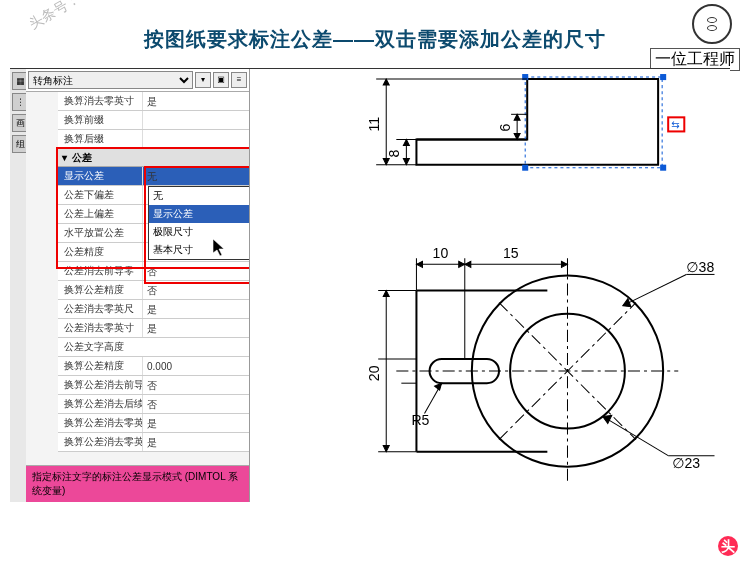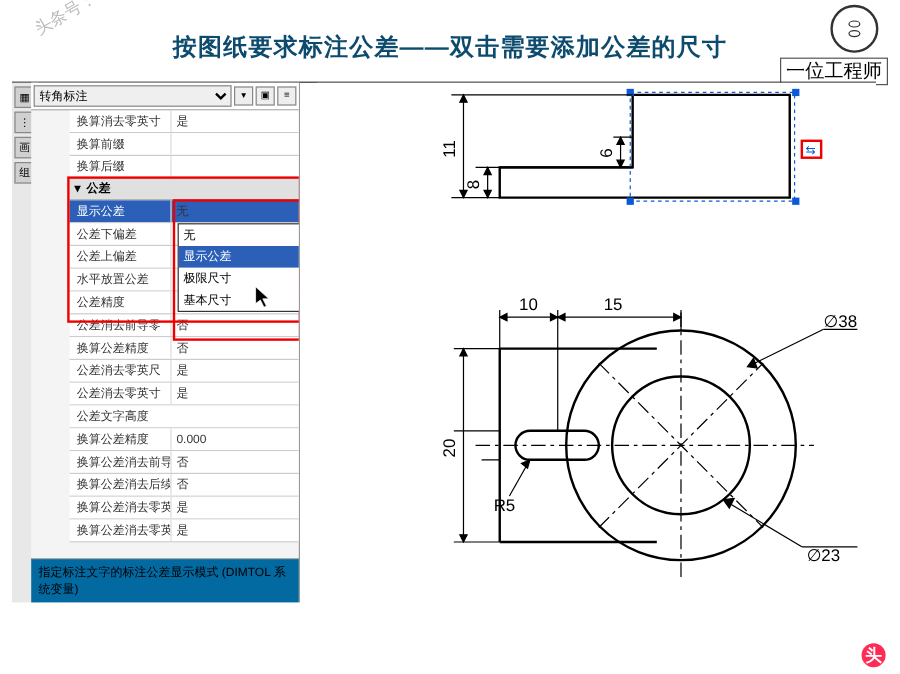--- a/index.html
+++ b/index.html
@@ -21,21 +21,21 @@
   .scrollbody{flex:1; overflow:hidden; position:relative;padding-left:32px;}
   .prop-row { display: flex; align-items: center; border-bottom: 1px solid #ccc; height: 19px; background:#fff;}
   .prop-row .label { width: 84px; padding-left: 6px; color:#333; overflow:hidden; white-space:nowrap;}
   .prop-row .value { flex:1; padding-left:4px; color:#333; border-left:1px solid #ddd; height:100%; line-height:19px;}
   .section-header { background:#e0e0e0; font-weight:bold; padding-left:4px; height:18px; line-height:18px; border-bottom:1px solid #aaa; display:flex; align-items:center;}
   .section-header .chev{width:10px;display:inline-block;}
   .red-outline { position: absolute; border: 2px solid #e00; pointer-events:none;}
   .dropdown-pop { position: absolute; left: 90px; top: 0; width: 118px; background: #fff; border: 1px solid #333; font-size:10px; z-index:5;}
   .dropdown-pop .opt{ padding:2px 4px; }
   .dropdown-pop .opt.sel{ background:#2b5fb8; color:#fff;}
-  .footer-note { font-size:10px; padding:4px 6px; border-top:1px solid #aaa; background:#0369a1;}
+  .footer-note { font-size:10px; padding:4px 6px; border-top:1px solid #aaa; background:#ec4899;}
   
   .drawing { position: absolute; left: 254px; right: 0; top: 0; bottom: 0; background: #fff; }
   .drawing svg { width:100%; height:100%; }
   .dim-text{ font-family: Arial; font-size: 14px; }
   .sel-handle{ fill:#0b59d6;}
   .sel-dash{ stroke:#0b59d6; stroke-dasharray:3 3; fill:none;}
   .watermark-bottom { position:absolute; bottom:6px; right:12px; font-size:14px; color:#666; display:flex; align-items:center; gap:4px;}
   .watermark-bottom .dou{ width:20px;height:20px;border-radius:50%;background:#ff2b55;color:#fff;font-size:14px;font-weight:bold;text-align:center;line-height:20px;}
 </style>
 </head>

